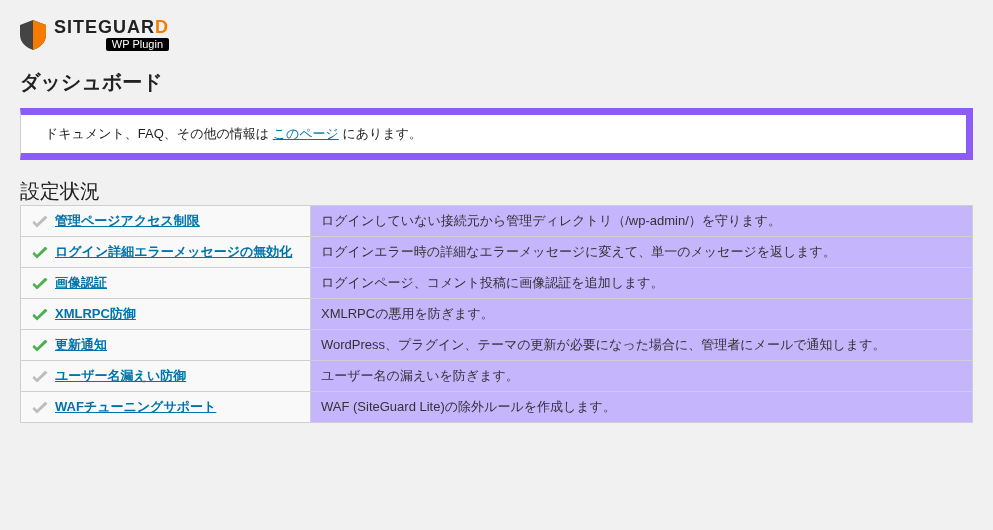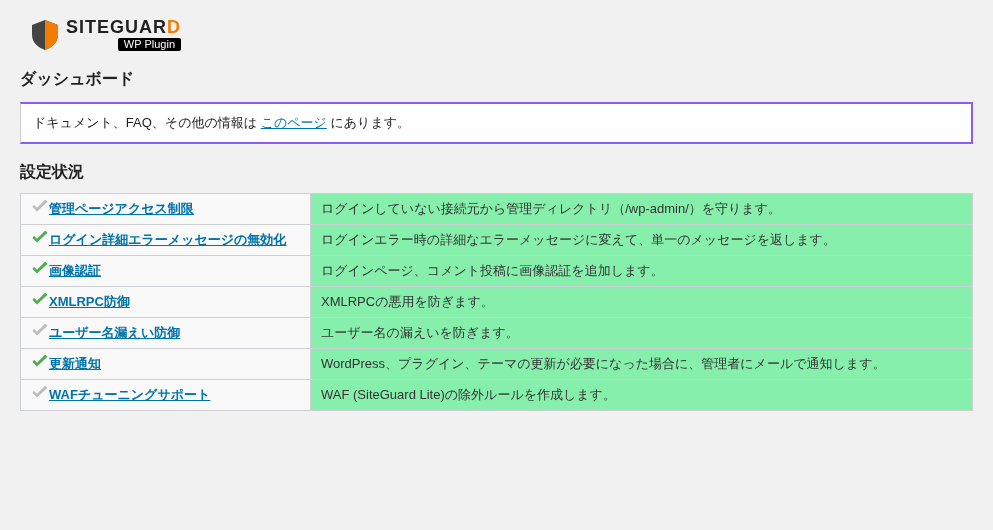--- a/index.html
+++ b/index.html
@@ -1,35 +1,35 @@
 <!DOCTYPE html>
 <html><head>
 <meta charset="utf-8">
 <style>
 * { margin: 0; padding: 0; box-sizing: border-box; }
 body { font-family: "Hiragino Kaku Gothic Pro", "Meiryo", sans-serif; background: #f1f1f1; color: #222; padding: 10px 20px; font-size: 13px; }
 
-.logo-wrap { display: flex; align-items: center; gap: 8px; margin: 8px 12px 18px; }
+.logo-wrap { display: flex; align-items: center; gap: 8px; margin: 8px 0 18px; }
 .logo-shield { width: 26px; height: 30px; }
 .logo-text { display: flex; flex-direction: column; line-height: 1; }
 .logo-title { font-weight: 700; font-size: 18px; letter-spacing: 1px; color: #222; }
 .logo-title .accent { color: #f57c00; }
 .logo-sub { background: #000; color: #fff; font-size: 11px; padding: 1px 6px; display: inline-block; align-self: flex-end; border-radius: 2px; margin-top: 2px; }
 
-h2.page-title { font-size: 16px; font-weight: 600; margin-bottom: 12px; color: #222; }
+h2.page-title { font-size: 20px; font-weight: 600; margin-bottom: 12px; color: #222; }
 
-.notice { background: #fff; border: 2px solid #8b5cf6; border-left: 1px solid #ccd0d4; padding: 10px 12px; margin-bottom: 18px; font-size: 13px; }
+.notice { background: #fff; border: 7px solid #8b5cf6; border-left: 1px solid #ccd0d4; padding: 10px 24px; margin-bottom: 18px; font-size: 13px; }
 .notice a { color: #0073aa; text-decoration: underline; }
 
-h3.section-title { font-size: 16px; font-weight: 700; margin-bottom: 10px; }
+h3.section-title { font-size: 20px; font-weight: 400; }
 
 .settings-table { width: 100%; border-collapse: collapse; border: 1px solid #ccd0d4; }
-.settings-table td { border: 1px solid #ccd0d4; padding: 6px 10px; vertical-align: middle; background: #86efac; }
+.settings-table td { border: 1px solid #ccd0d4; padding: 6px 10px; vertical-align: middle; background: #c4b5fd; }
 .settings-table td.name { width: 290px; background: #f9f9f9; }
-.name-inner { display: flex; align-items: flex-start; }
+.name-inner { display: flex; align-items: flex-end; gap: 6px; }
 .settings-table td.name a { color: #0073aa; text-decoration: underline; font-weight: 600; }
 .settings-table td.desc { color: #333; }
 
 .check-on { fill: #4caf50; }
 .check-off { fill: #bdbdbd; }
 .status-icon { width: 18px; height: 14px; flex-shrink: 0; }
 </style>
 </head>
 <body>
 
@@ -97,37 +97,37 @@
             </svg>
         <a href="#">XMLRPC防御</a>
       </div>
     </td>
     <td class="desc">XMLRPCの悪用を防ぎます。</td>
       </tr>
       <tr>
     <td class="name">
       <div class="name-inner">
         <svg class="status-icon" viewBox="0 0 24 18">
+              <path class="check-on" d="M2 9 L8 15 L22 2 L19 -1 L8 10 L4 6 Z"></path>
+            </svg>
+        <a href="#">更新通知</a>
+      </div>
+    </td>
+    <td class="desc">WordPress、プラグイン、テーマの更新が必要になった場合に、管理者にメールで通知します。</td>
+      </tr>
+      <tr>
+    <td class="name">
+      <div class="name-inner">
+        <svg class="status-icon" viewBox="0 0 24 18">
               <path class="check-off" d="M2 9 L8 15 L22 2 L19 -1 L8 10 L4 6 Z"></path>
             </svg>
         <a href="#">ユーザー名漏えい防御</a>
       </div>
     </td>
     <td class="desc">ユーザー名の漏えいを防ぎます。</td>
-      </tr>
-      <tr>
-    <td class="name">
-      <div class="name-inner">
-        <svg class="status-icon" viewBox="0 0 24 18">
-              <path class="check-on" d="M2 9 L8 15 L22 2 L19 -1 L8 10 L4 6 Z"></path>
-            </svg>
-        <a href="#">更新通知</a>
-      </div>
-    </td>
-    <td class="desc">WordPress、プラグイン、テーマの更新が必要になった場合に、管理者にメールで通知します。</td>
       </tr>
       <tr>
     <td class="name">
       <div class="name-inner">
         <svg class="status-icon" viewBox="0 0 24 18">
               <path class="check-off" d="M2 9 L8 15 L22 2 L19 -1 L8 10 L4 6 Z"></path>
             </svg>
         <a href="#">WAFチューニングサポート</a>
       </div>
     </td>

